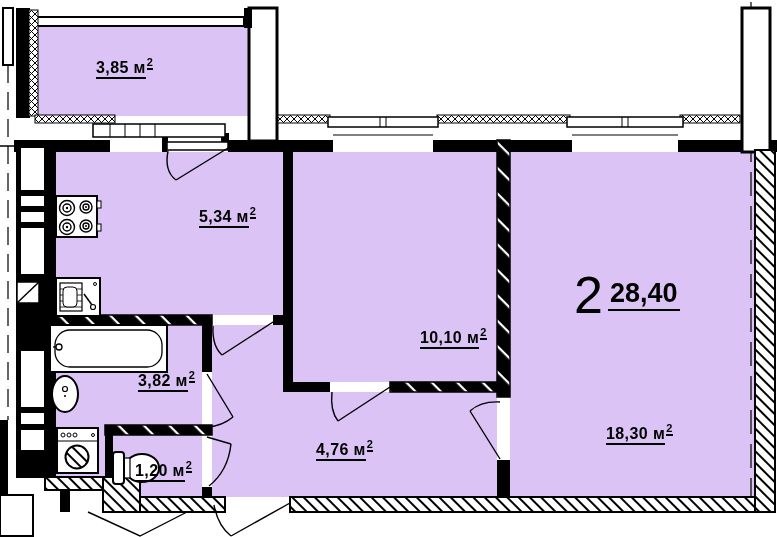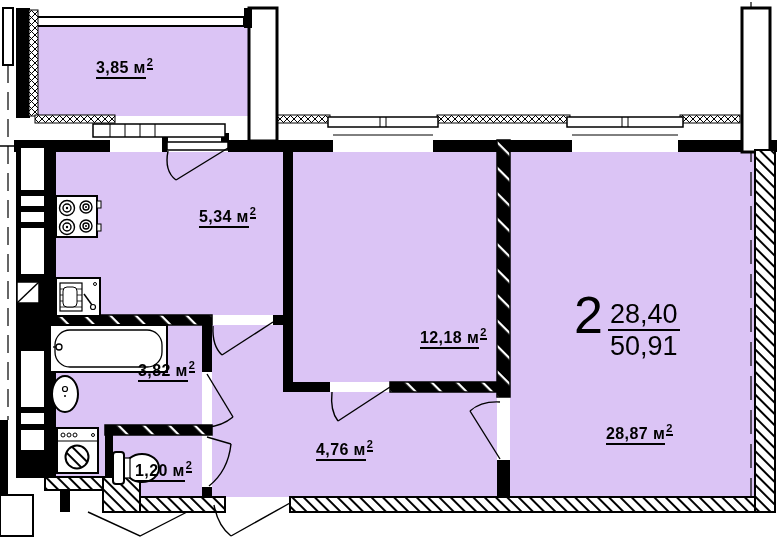--- a/index.html
+++ b/index.html
@@ -8,22 +8,22 @@
   #plan svg{position:absolute;left:0;top:0;}
   .room{fill:#DBC4F5;}
   .wall{fill:#000;}
   .room-label{position:absolute;font-weight:bold;font-size:16px;color:#000;
               letter-spacing:.4px;white-space:nowrap;}
   .room-label .val{border-bottom:2px solid #000;padding-bottom:1px;}
   .room-label sup{font-size:11px;font-weight:bold;border-bottom:2px solid #000;
                   position:relative;top:-1px;margin-left:1px;}
   .apt-label{position:absolute;left:574px;top:269px;display:flex;align-items:center;color:#000;}
   .apt-rooms{font-size:52px;font-weight:400;line-height:1;}
-  .apt-fraction{display:inline-flex;flex-direction:column;margin-left:5px;font-size:27px;
-                font-weight:400;line-height:1.05;margin-top:31px;}
+  .apt-fraction{display:inline-flex;flex-direction:row;margin-left:5px;font-size:27px;
+                font-weight:700;line-height:1.05;}
   .apt-living{border-bottom:2px solid #000;padding:0 2px 1px 2px;}
   .apt-total{padding:1px 2px 0 2px;}
 </style>
 </head>
 <body>
 
 <div id="plan">
 <svg width="777" height="537" viewBox="0 0 777 537">
   <defs>
     <pattern id="diag" width="8" height="8" patternUnits="userSpaceOnUse" patternTransform="rotate(45)">
@@ -237,26 +237,25 @@
 
   <g fill="#fff" stroke="#000">
     <ellipse cx="142" cy="468" rx="17" ry="14" stroke-width="2"></ellipse>
     <rect x="122" y="458" width="8" height="20" stroke-width="1.2"></rect>
     <rect x="113" y="452" width="11" height="32" rx="3" stroke-width="2"></rect>
   </g>
 </svg>
 
   <div class="room-label" style="left:96px;top:57px"><span class="val">3,85 м</span><sup>2</sup></div>
   <div class="room-label" style="left:199px;top:206px"><span class="val">5,34 м</span><sup>2</sup></div>
-  <div class="room-label" style="left:420px;top:327px"><span class="val">12,18 м</span><sup>2</sup></div>
-  <div class="room-label" style="left:606px;top:423px"><span class="val">28,87 м</span><sup>2</sup></div>
-  <div class="room-label" style="left:138px;top:360px"><span class="val">3,82 м</span><sup>2</sup></div>
+  <div class="room-label" style="left:420px;top:327px"><span class="val">10,10 м</span><sup>2</sup></div>
+  <div class="room-label" style="left:606px;top:423px"><span class="val">18,30 м</span><sup>2</sup></div>
+  <div class="room-label" style="left:138px;top:370px"><span class="val">3,82 м</span><sup>2</sup></div>
   <div class="room-label" style="left:135px;top:460px"><span class="val">1,20 м</span><sup>2</sup></div>
   <div class="room-label" style="left:316px;top:439px"><span class="val">4,76 м</span><sup>2</sup></div>
 
   <div class="apt-label">
     <span class="apt-rooms">2</span>
     <span class="apt-fraction">
       <span class="apt-living">28,40</span>
-      <span class="apt-total">50,91</span>
     </span>
   </div>
 </div>
 
 </body></html>

